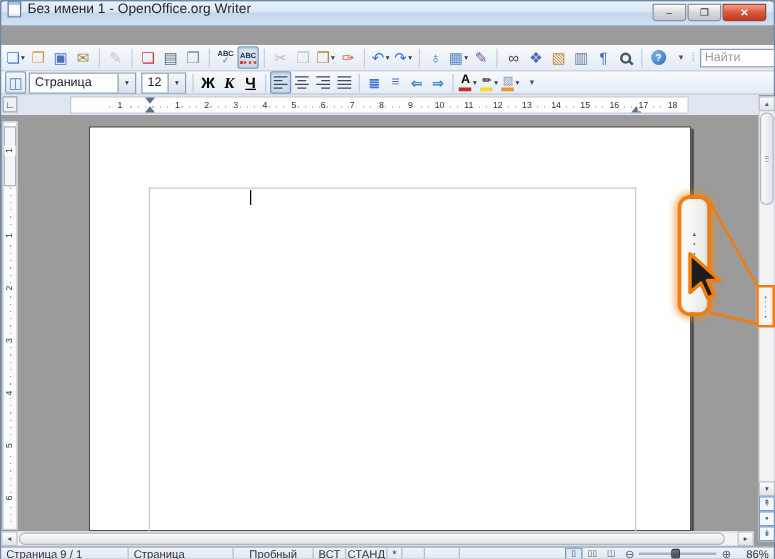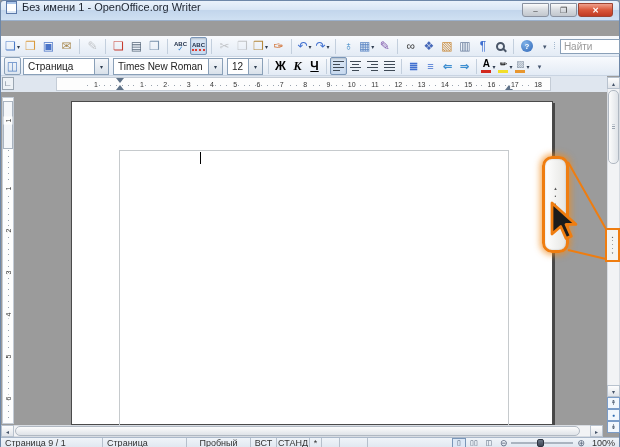--- a/index.html
+++ b/index.html
@@ -301,24 +301,20 @@
 
     </span>
   </div>
 
   <div class="toolbar tb2">
     <span class="tbtn bordered">
         <span class="g" style="color:#5b86c4">◫</span>
       </span>
     <span class="combo w-style">
       <span class="val">Страница</span>
-      <span class="dd">▾</span>
-    </span>
-    <span class="combo w-font">
-      <span class="val">Times New Roman</span>
       <span class="dd">▾</span>
     </span>
     <span class="combo w-size">
       <span class="val">12</span>
       <span class="dd">▾</span>
     </span>
     <span class="tsep"></span>
     <span class="tbtn">
         <span class="g fb">Ж</span>
       </span>
@@ -482,21 +478,21 @@
       <span class="vbtn">◫</span>
     </span>
     <span class="zoomslider">
       <span class="zbtn">⊖</span>
       <span class="ztrack">
         <span class="znotch"></span>
         <span class="zthumb"></span>
       </span>
       <span class="zbtn">⊕</span>
     </span>
-    <span class="zoomval">100%</span>
+    <span class="zoomval">86%</span>
   </div>
 
   <div class="bigcallout" id="bigmarks">
       <span class="cm">▴</span>
       <span class="cm">•</span>
       <span class="cm">•</span>
       <span class="cm">•</span>
       <span class="cm">▾</span>
     </div>
   <div class="smallrect" id="smallmarks">

